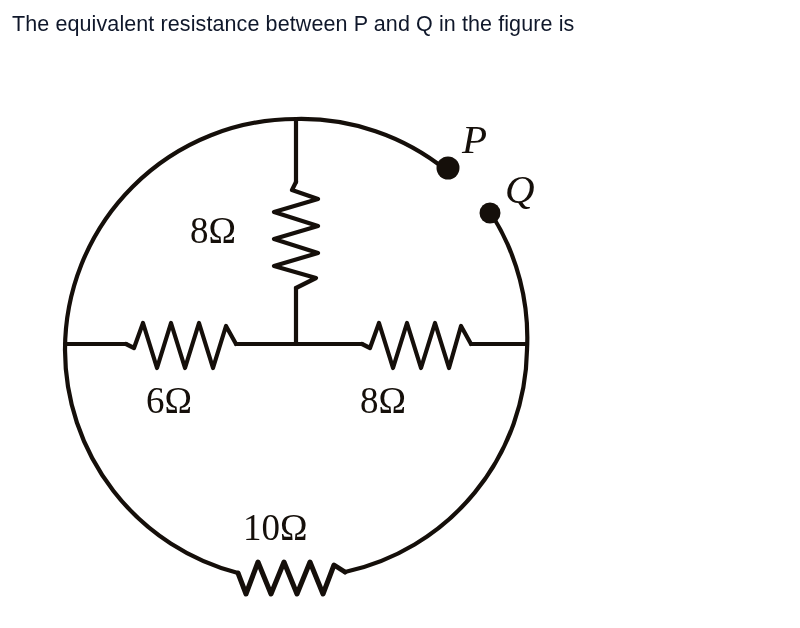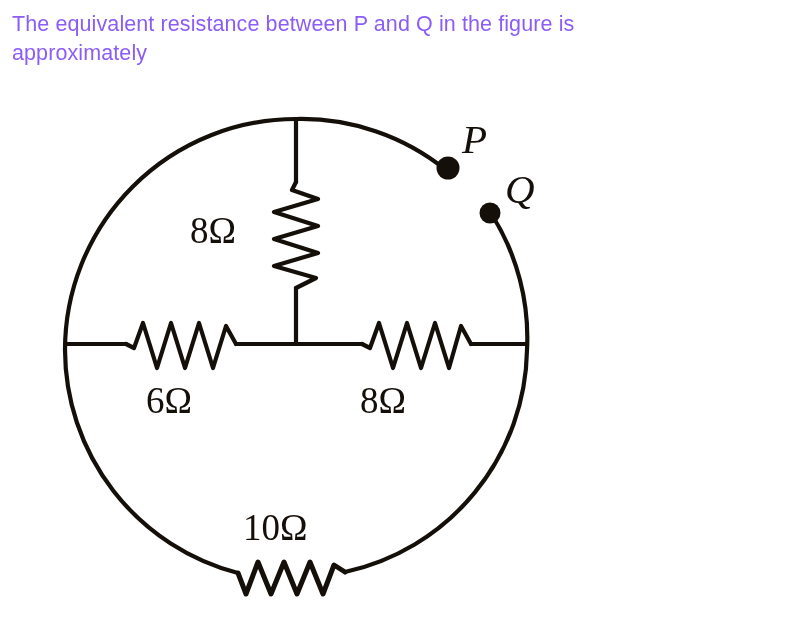--- a/index.html
+++ b/index.html
@@ -15,21 +15,21 @@
     font-family: "Liberation Sans", sans-serif;
   }
   #question-text {
     position: absolute;
     left: 12px;
     top: 10px;
     width: 720px;
     font-family: "Liberation Sans", sans-serif;
     font-size: 21.5px;
     line-height: 29px;
-    color: #8b5cf6;
+    color: #0f172a;
     letter-spacing: 0.1px;
   }
   #question-text .line {
     display: block;
     white-space: pre;
   }
   #figure-wrap {
     position: absolute;
     left: 0;
     top: 78px;
@@ -49,21 +49,20 @@
     font-style: italic;
     font-size: 41px;
     fill: #150f0a;
   }
 </style>
 </head>
 <body>
 
 <div id="question-text">
   <span class="line">The equivalent resistance between P and Q in the figure is</span>
-  <span class="line">approximately</span>
 </div>
 
 <div id="figure-wrap">
   <svg id="circuit-figure" width="800" height="550" viewBox="0 0 800 550">
 
     <g fill="none" stroke="#150f0a" stroke-width="4.2" stroke-linecap="round" stroke-linejoin="round">
 
       <path d="M 296 41 A 231 231 0 0 1 446 92"></path>
 
       <path d="M 296 41 A 231 231 0 0 0 65 272"></path>

